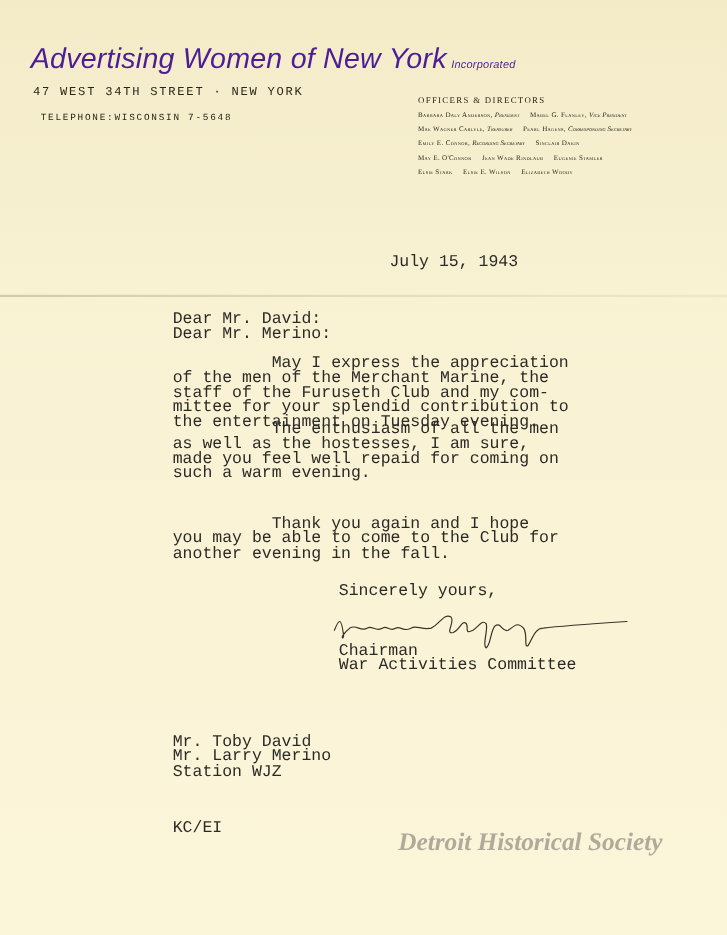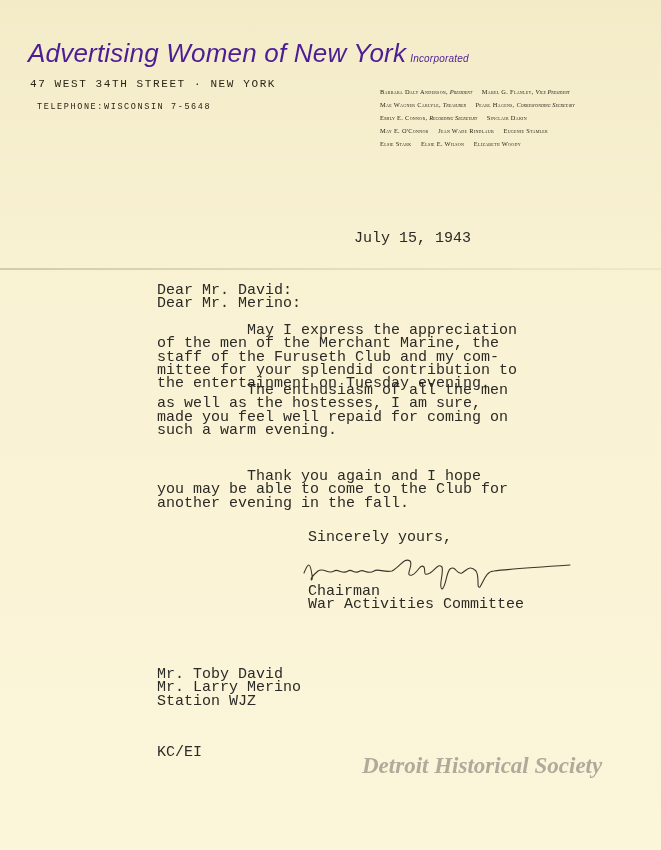--- a/index.html
+++ b/index.html
@@ -73,20 +73,21 @@
 <div class="paper"></div>
 <div class="fold"></div>
 
 <div class="script-title">
   <span>Advertising Women of New York</span><span class="inc">Incorporated</span>
 </div>
 <div class="addr">47 WEST 34TH STREET · NEW YORK</div>
 <div class="phone">TELEPHONE:WISCONSIN 7-5648</div>
 
 <div class="officers">
+  <div class="head">OFFICERS &amp; DIRECTORS</div>
   <div>
     <span class="sc"><span>Barbara Daly Anderson,</span> <span class="ti">President</span></span>
     <span class="sc"><span>Mabel G. Flanley,</span> <span class="ti">Vice President</span></span>
   </div>
   <div>
     <span class="sc"><span>Mae Wagner Carlyle,</span> <span class="ti">Treasurer</span></span>
     <span class="sc"><span>Pearl Hagens,</span> <span class="ti">Corresponding Secretary</span></span>
   </div>
   <div>
     <span class="sc"><span>Emily E. Connor,</span> <span class="ti">Recording Secretary</span></span>

